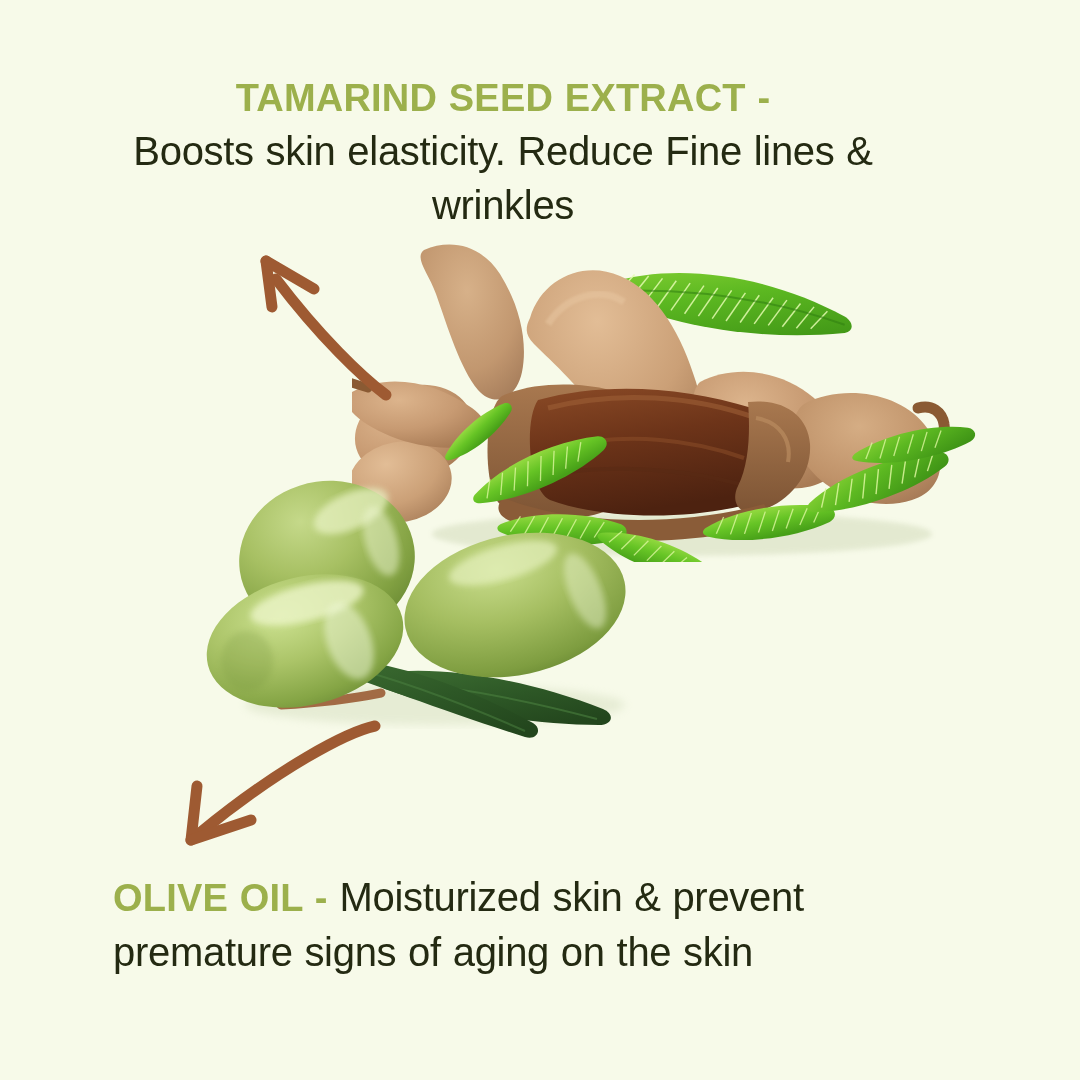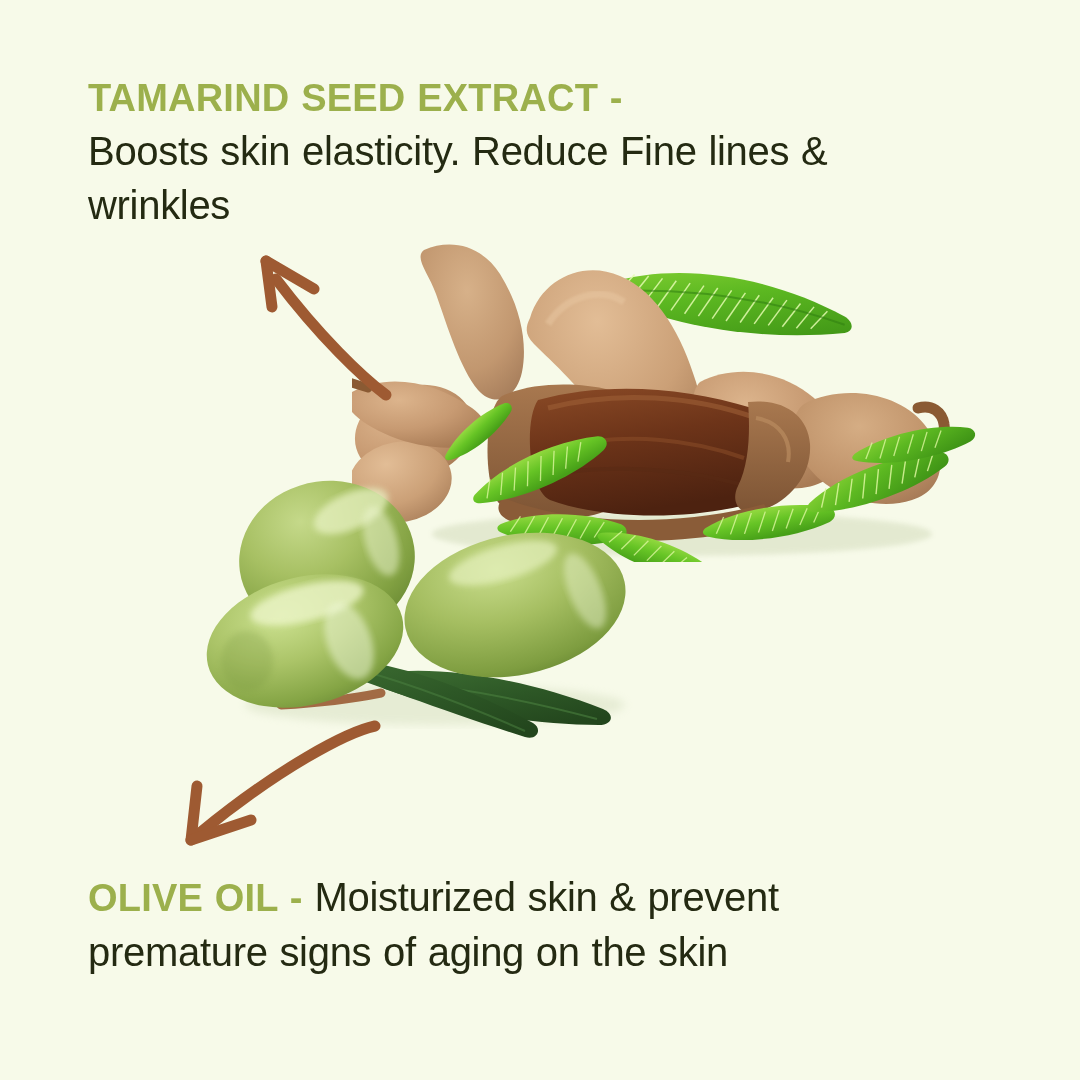--- a/index.html
+++ b/index.html
@@ -9,21 +9,21 @@
     background:#f7fae9;
     font-family:"Liberation Sans", sans-serif;
     overflow:hidden;
     position:relative;
   }
   .canvas{position:relative;width:1080px;height:1080px;overflow:hidden;background:#f7fae9;}
 
   
   .text-block{position:absolute;left:88px;z-index:40;}
   #tamarind-text{top:72px;width:830px;}
-  #olive-text{top:870px;width:830px;}
+  #olive-text{top:870px;width:830px;margin-left:25px;}
 
   .para{
     margin:0;
     font-size:40px;
     line-height:54px;
     color:#242a12;
     font-weight:400;
     letter-spacing:-0.3px;
     word-spacing:1px;
   }
@@ -301,20 +301,20 @@
     <path d="M16,16 L64,44" stroke="#9e5a32" stroke-width="11" fill="none" stroke-linecap="round"></path>
   </svg>
 
   <svg id="arrow-down" class="arrow-svg" width="220" height="160" viewBox="0 0 220 160" xmlns="http://www.w3.org/2000/svg">
     <path d="M200,26 C172,32 104,68 26,132" stroke="#9e5a32" stroke-width="11" fill="none" stroke-linecap="round"></path>
     <path d="M16,140 L22,86" stroke="#9e5a32" stroke-width="11" fill="none" stroke-linecap="round"></path>
     <path d="M16,140 L76,120" stroke="#9e5a32" stroke-width="11" fill="none" stroke-linecap="round"></path>
   </svg>
 
   <div class="text-block" id="tamarind-text">
-    <p class="para" style="color: rgb(36, 42, 18);"><span class="ingredient-name" style="color: rgb(156, 176, 76);">TAMARIND SEED EXTRACT -</span><span>Boosts skin elasticity. Reduce Fine lines &amp; wrinkles</span></p>
+    <p class="para" style="color: rgb(36, 42, 18); text-align: center;"><span class="ingredient-name" style="color: rgb(156, 176, 76);">TAMARIND SEED EXTRACT -</span><span>Boosts skin elasticity. Reduce Fine lines &amp; wrinkles</span></p>
   </div>
 
   <div class="text-block" id="olive-text">
     <p class="para" style="color: rgb(36, 42, 18);"><span class="ingredient-name" style="color: rgb(156, 176, 76);">OLIVE OIL -</span><span> Moisturized skin &amp; prevent premature signs of aging on the skin</span></p>
   </div>
 
 </div>
 
 </body></html>

